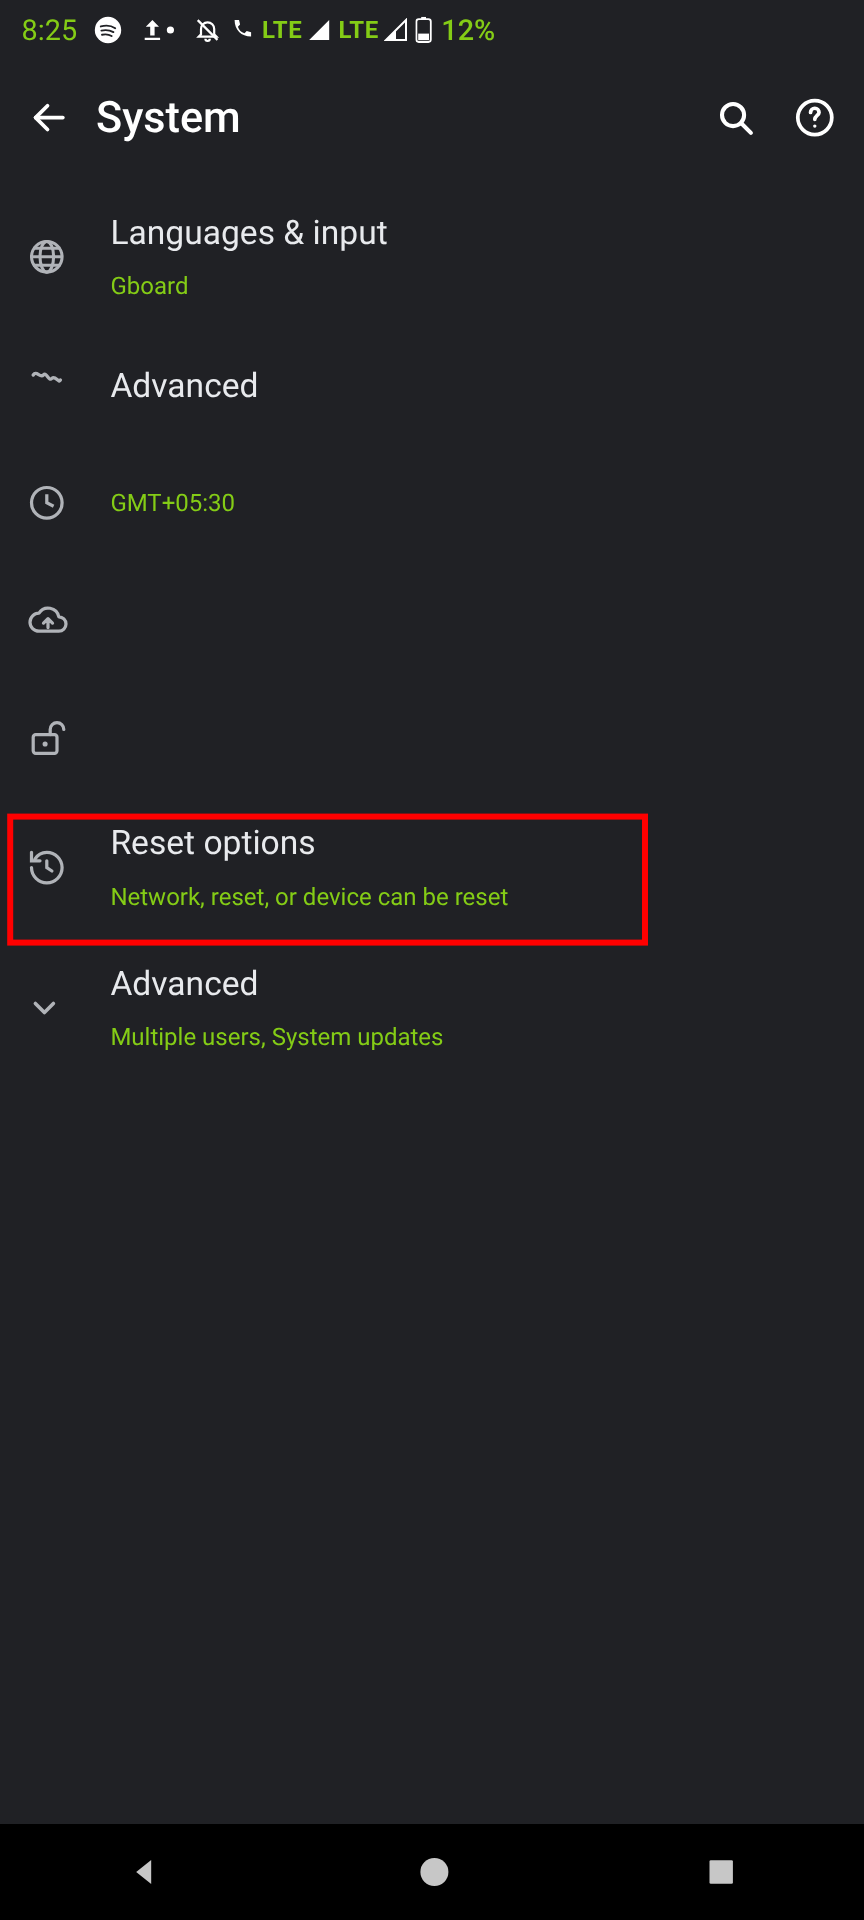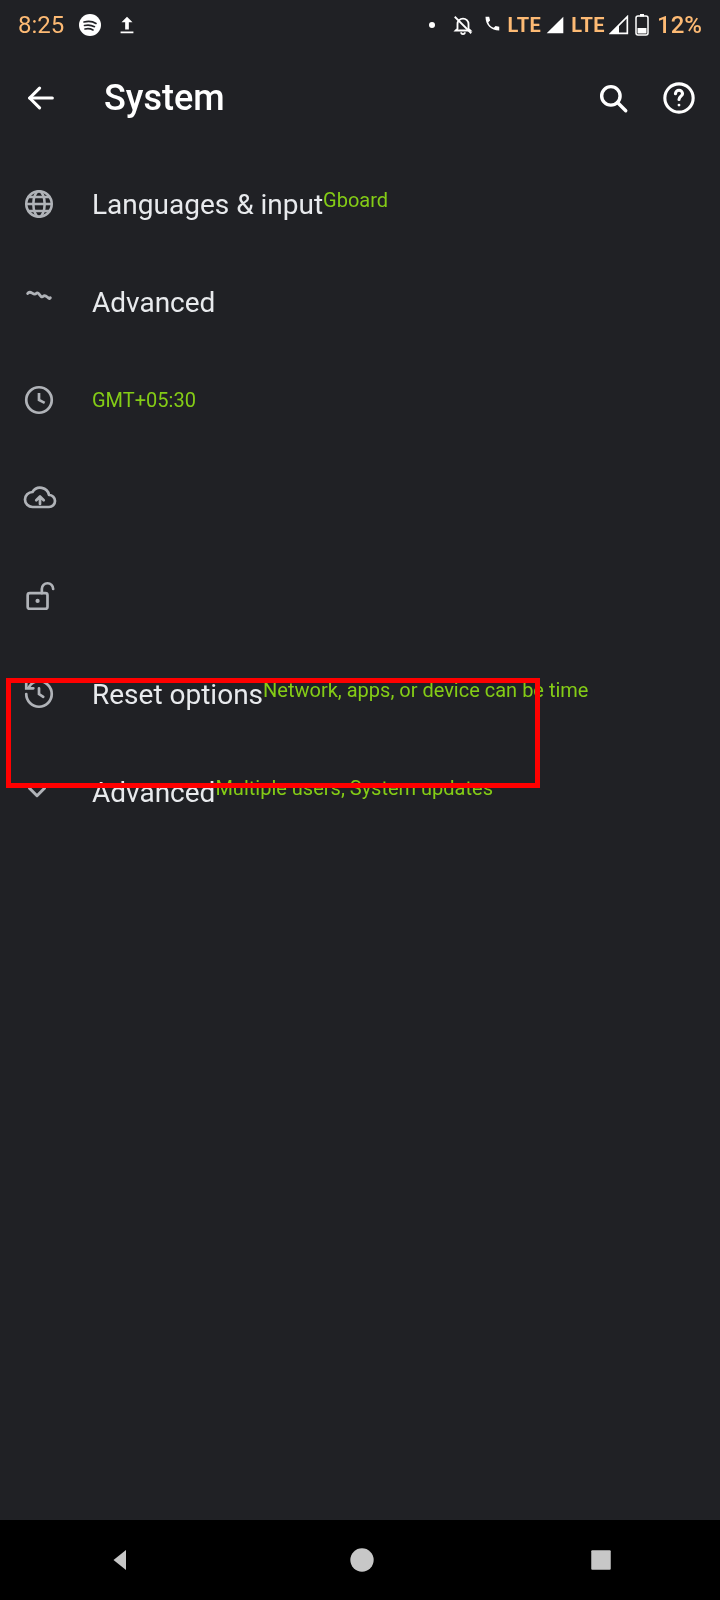--- a/index.html
+++ b/index.html
@@ -9,58 +9,58 @@
     background: #202125;
     font-family: Roboto, Arial, sans-serif;
     color: #e8eaed;
     position: relative;
     overflow: hidden;
   }
   .status-bar {
     height: 50px;
     display: flex;
     align-items: center;
-    justify-content: space-between;
+    justify-content: flex-start;
     padding: 0 18px;
-    color: #fdba74;
+    color: #84cc16;
     font-size: 24px;
   }
   .status-left { display: flex; align-items: center; gap: 14px; }
   .status-right { display: flex; align-items: center; gap: 6px; font-size: 20px; }
   .status-right .batt { font-size: 24px; font-weight: 500; margin-left: 2px; }
   .header {
     display: flex;
     align-items: center;
     height: 95px;
     padding: 0 24px;
   }
   .header .back { width: 40px; display:flex; align-items:center; }
   .header .title {
     flex: 1;
     font-size: 36px;
     font-weight: 500;
     color: #fff;
-    margin-left: 40px;
+    margin-left: 16px;
   }
   .header .hicons { display: flex; gap: 32px; align-items: center; }
   .list { padding-top: 10px; }
   .item {
     display: flex;
     align-items: center;
     padding: 22px 24px 22px 22px;
     min-height: 98px;
   }
   .item .icon-slot {
     width: 70px;
     display: flex;
     justify-content: flex-start;
     align-items: center;
     color: #b0b3b8;
   }
-  .item .texts { flex: 1; display: flex; gap: 0; }
+  .item .texts { flex: 1; display: flex; flex-direction: column; gap: 16px; }
   .item .title-t { font-size: 28px; color: #e8eaed; }
   .item .sub-t { font-size: 20px; color: #84cc16; }
   .highlight {
     position: absolute;
     border: 5px solid #ff0000;
     pointer-events: none;
   }
   .navbar {
     position: absolute;
     bottom: 0; left: 0; right: 0;
@@ -228,21 +228,21 @@
   <div class="item">
     <span class="icon-slot">
       <svg width="34" height="34" viewBox="0 0 24 24" fill="none" stroke="#b0b3b8" stroke-width="1.9" stroke-linecap="round">
           <path d="M3 12a9 9 0 109-9c-3 0-5.5 1.5-7 4"></path>
           <polyline points="3 3 3 8 8 8"></polyline>
           <polyline points="12 8 12 12 15 14"></polyline>
         </svg>
     </span>
     <div class="texts">
       <div class="title-t">Reset options</div>
-      <div class="sub-t">Network, apps, or device can be time</div>
+      <div class="sub-t">Network, reset, or device can be reset</div>
     </div>
   </div>
 
   <div class="item">
     <span class="icon-slot">
       <svg width="30" height="30" viewBox="0 0 24 24" fill="none" stroke="#b0b3b8" stroke-width="2.4" stroke-linecap="round" stroke-linejoin="round">
           <polyline points="6 9 12 15 18 9"></polyline>
         </svg>
     </span>
     <div class="texts">

